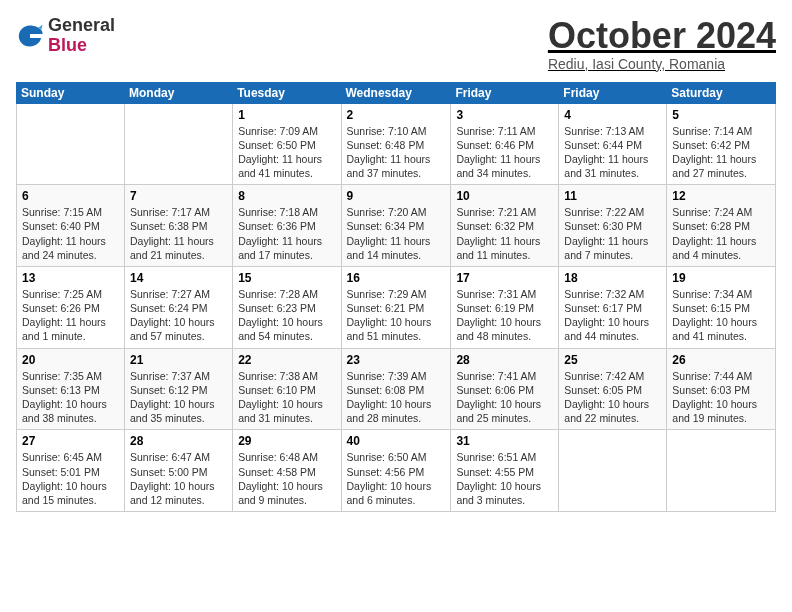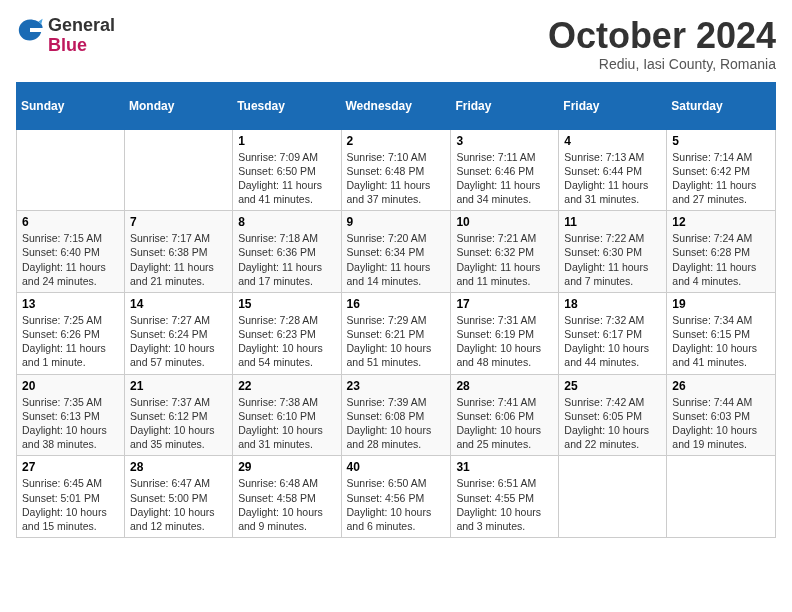--- a/index.html
+++ b/index.html
@@ -11,20 +11,21 @@
       padding: 16px;
     }
     .header {
       display: flex;
       align-items: flex-start;
       justify-content: space-between;
       margin-bottom: 10px;
     }
     .logo {
       display: flex;
+      align-items: center;
     }
     .logo-text {
       display: flex;
       flex-direction: column;
       line-height: 1.1;
     }
     .logo-general {
       font-size: 18px;
       font-weight: bold;
       color: #333;
@@ -33,41 +34,41 @@
       font-size: 18px;
       font-weight: bold;
       color: #be185d;
     }
     .logo-icon {
       width: 28px;
       height: 28px;
       margin-right: 4px;
     }
     .title-section {
-      text-align: right;
+      text-decoration: underline;
     }
     .month-title {
       font-size: 36px;
       font-weight: bold;
       color: #333;
       line-height: 1.1;
     }
     .location {
       font-size: 14px;
       color: #555;
     }
     table {
       width: 100%;
       border-collapse: collapse;
       font-size: 11px;
     }
     thead tr th {
       background-color: #1a6bb5;
       color: #fff;
-      padding: 16px 4px;
+      padding: 3px 4px;
       text-align: left;
       font-size: 12px;
       font-weight: bold;
       border: 1px solid #1a6bb5;
     }
     tbody tr td {
       border: 1px solid #ccc;
       padding: 4px 5px;
       vertical-align: top;
       height: 80px;

